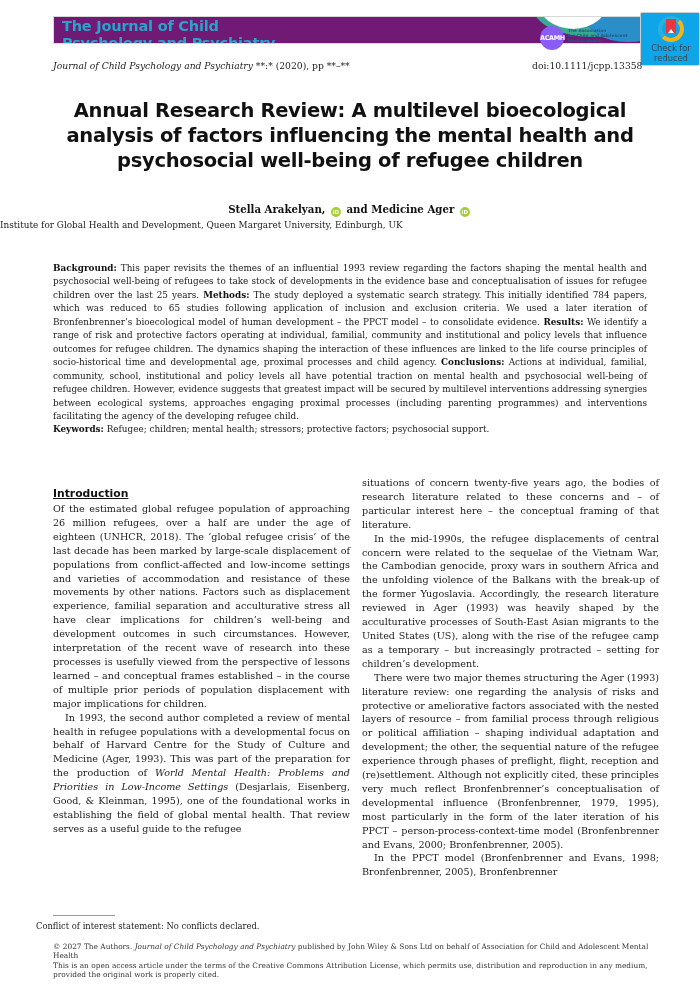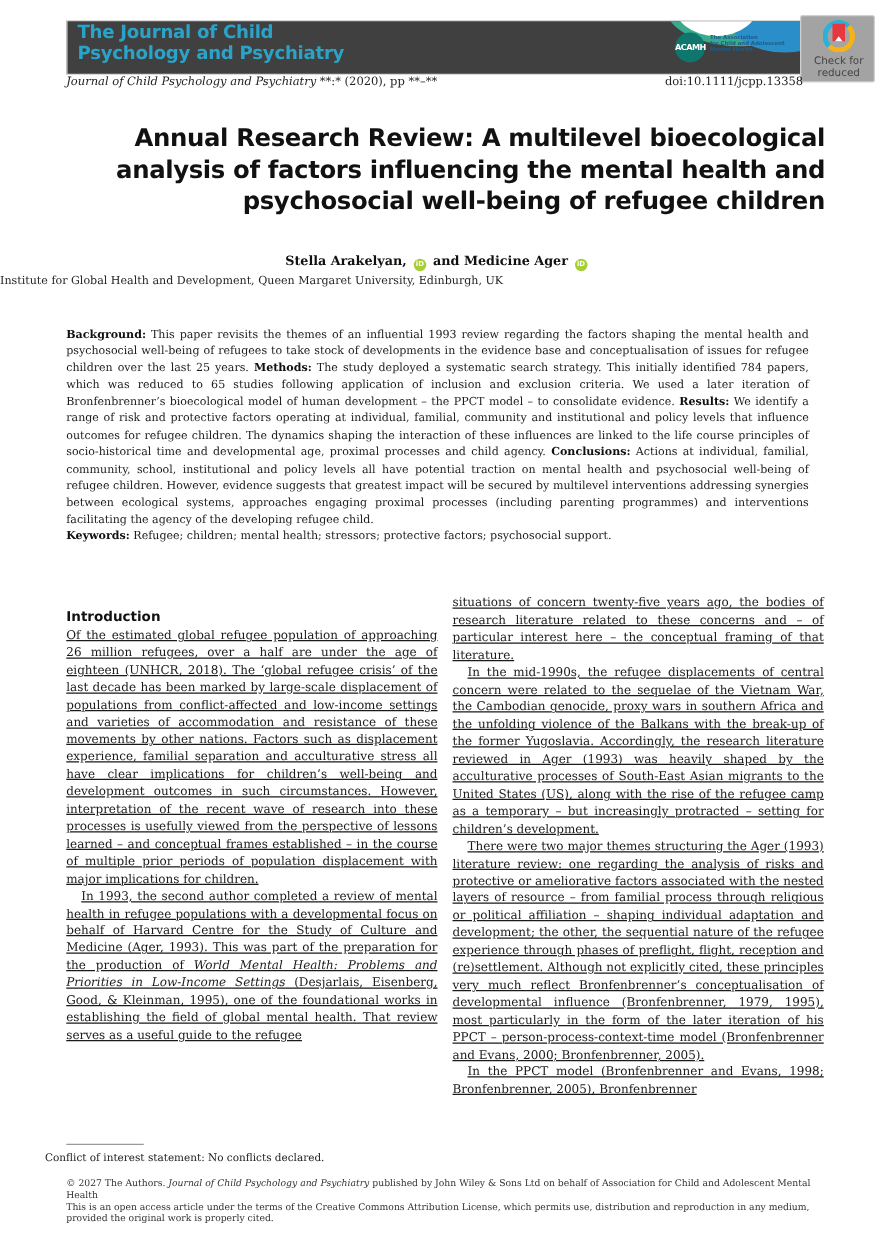--- a/index.html
+++ b/index.html
@@ -1,46 +1,46 @@
 <!DOCTYPE html>
 <html><head>
   <meta charset="utf-8">
   <style>
     * { box-sizing: border-box; margin: 0; padding: 0; }
     html, body { width: 700px; height: 1000px; background: #ffffff; overflow: hidden; }
     body { position: relative; font-family: "DejaVu Serif", serif; color: #1a1a1a; }
 
     .header-box {
-      position: absolute; left: 53px; top: 16px; width: 590px; height: 44px;
-      border: 1px solid #d8d8d8; border-right: none; background: #404040; overflow: hidden;
+      position: absolute; left: 53px; top: 16px; width: 590px; height: 28px;
+      border: 1px solid #d8d8d8; border-right: none; background: #701a75; overflow: hidden;
     }
     .journal-title {
       position: absolute; left: 8px; top: 1px; width: 260px;
       font-family: "DejaVu Sans", sans-serif; font-weight: bold;
       font-size: 14.5px; line-height: 17px; color: #2aa3c9; letter-spacing: -0.2px;
     }
     .swoosh-a { position: absolute; right: -10px; top: -40px; width: 120px; height: 60px; border-radius: 50%; background: #3aaa8e; }
     .swoosh-b { position: absolute; right: -30px; top: -30px; width: 90px; height: 55px; border-radius: 50%; background: #2a8fc9; }
     .swoosh-c { position: absolute; right: 35px; top: -44px; width: 70px; height: 56px; border-radius: 50%; background: #ffffff; }
 
     .acamh { position: absolute; left: 540px; top: 26px; width: 110px; height: 24px; }
     .acamh-circle {
       position: absolute; left: 0; top: 0; width: 24px; height: 24px; border-radius: 50%;
-      background: #0f766e; color: #fff; font-family: "DejaVu Sans", sans-serif;
+      background: #8b5cf6; color: #fff; font-family: "DejaVu Sans", sans-serif;
       font-size: 6.5px; font-weight: bold; text-align: center; line-height: 24px; letter-spacing: -0.4px;
     }
     .acamh-text {
       position: absolute; left: 28px; top: 2px; width: 90px;
       font-family: "DejaVu Sans", sans-serif; font-size: 4.3px; line-height: 5.2px;
       color: #1d5c8a; font-weight: bold;
     }
 
     .check-updates {
       position: absolute; left: 640px; top: 12px; width: 60px; height: 54px;
-      background: #a3a3a3; border: 1px solid #cfcfcf; border-radius: 2px;
+      background: #0ea5e9; border: 1px solid #cfcfcf; border-radius: 2px;
     }
     .cu-ring {
       position: absolute; left: 17px; top: 3px; width: 26px; height: 26px; border-radius: 50%;
       border: 4px solid #f5b21b; border-top-color: #2ab1d9; border-left-color: #2ab1d9;
     }
     .cu-bookmark {
       position: absolute; left: 25px; top: 6px; width: 10px; height: 14px; background: #e5393f;
     }
     .cu-bookmark::after {
       content: ""; position: absolute; left: 0; bottom: -1px; width: 0; height: 0;
@@ -54,21 +54,21 @@
       font-family: "DejaVu Sans", sans-serif; font-size: 8.3px; line-height: 9.5px; color: #444;
     }
 
     .citation {
       position: absolute; left: 53px; top: 60px; font-style: italic; font-size: 9.2px; color: #222;
     }
     .citation .plain { font-style: normal; margin-top: 48px; }
     .doi { position: absolute; left: 532px; top: 60px; font-size: 9.2px; color: #222; }
 
     .title {
-      position: absolute; left: 40px; top: 98px; width: 620px; text-align: right;
+      position: absolute; left: 40px; top: 98px; width: 620px; text-align: center;
       font-family: "DejaVu Sans", sans-serif; font-weight: bold; font-size: 19.5px; line-height: 25px;
       color: #111; letter-spacing: -0.3px;
     }
     .authors {
       position: absolute; left: 0; top: 203px; width: 700px; text-align: center;
       font-weight: bold; font-size: 10.2px; color: #111;
     }
     .orcid {
       display: inline-block; width: 10px; height: 10px; border-radius: 50%; background: #a6ce39;
       color: #fff; font-family: "DejaVu Sans", sans-serif; font-size: 5.5px; line-height: 10px;
@@ -83,23 +83,23 @@
       position: absolute; left: 53px; top: 262px; width: 594px;
       font-size: 8.85px; line-height: 13.45px; text-align: justify; color: #1a1a1a;
     }
     .abstract b { font-weight: bold; color: #111; }
 
     .col { position: absolute; width: 297px; font-size: 9.6px; line-height: 13.9px; text-align: justify; color: #1a1a1a; }
     .col-left { left: 53px; top: 487px; }
     .col-right { left: 362px; top: 476px; }
     .section-heading {
       font-family: "DejaVu Sans", sans-serif; font-weight: bold; font-size: 10.8px; line-height: 14px; color: #111;
-      margin-bottom: 1px; text-align: left;
+      margin-bottom: 1px; text-align: left; text-decoration: underline;
     }
-    .para { text-indent: 0; text-decoration: underline; }
+    .para { text-indent: 0; }
     .para.indent { text-indent: 12px; }
     .col i { font-style: italic; }
 
     .footnote-rule { position: absolute; left: 53px; top: 915px; width: 62px; height: 1px; background: #999; }
     .footnote { position: absolute; left: 36px; top: 921px; font-size: 8.4px; color: #222; }
 
     .copyright {
       position: absolute; left: 53px; top: 942px; width: 597px; font-size: 7.4px; line-height: 9.3px; color: #333;
     }
     .copyright i { font-style: italic; }

